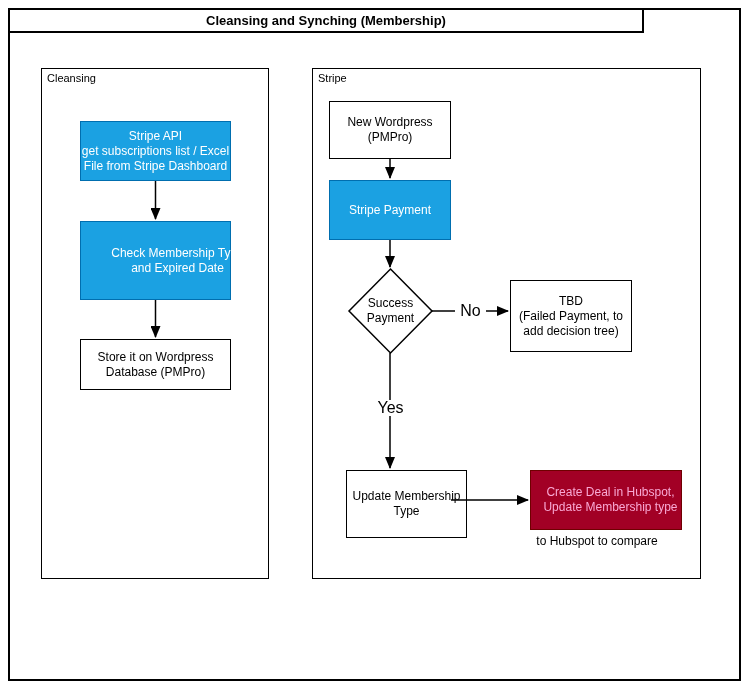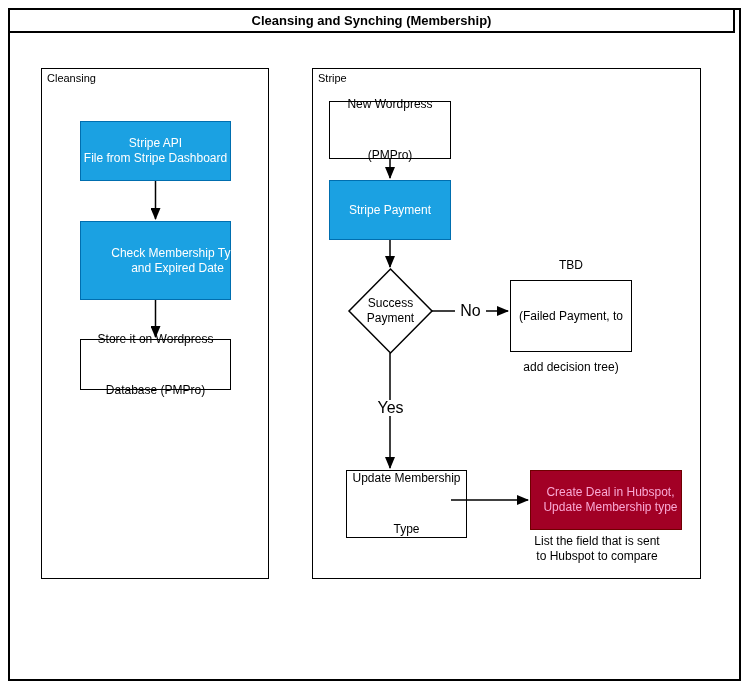--- a/index.html
+++ b/index.html
@@ -14,21 +14,21 @@
   }
   .abs { position: absolute; box-sizing: border-box; }
 
   .outer-border {
     left: 8px; top: 8px; width: 733px; height: 673px;
     border: 2px solid #000000;
     background: #ffffff;
     z-index: 0;
   }
   .title-bar {
-    left: 8px; top: 8px; width: 727px; height: 25px;
+    left: 8px; top: 8px; width: 636px; height: 25px;
     border: 2px solid #000000;
     display: flex; align-items: center; justify-content: center;
     font-size: 13px; font-weight: bold;
     z-index: 1;
   }
   .container-box {
     border: 1.5px solid #000000;
     background: #ffffff;
     z-index: 1;
   }
@@ -41,21 +41,20 @@
     display: flex; flex-direction: column;
     align-items: center; justify-content: center;
     text-align: center;
     font-size: 12px; line-height: 15px;
     white-space: nowrap;
     z-index: 2;
   }
   .node-white {
     background: #ffffff;
     border: 1.5px solid #000000;
-    gap: 36px;
   }
   .node-blue {
     background: var(--blue-fill, #1BA1E2);
     border: 1.5px solid var(--blue-stroke, #006EAF);
     color: #ffffff;
   }
   .node-red {
     background: var(--red-fill, #A20025);
     border: 1.5px solid var(--red-stroke, #6F0000);
     color: #f9a8d4;
@@ -98,20 +97,21 @@
   <div class="abs container-box" style="left:41px; top:68px; width:228px; height:511px;">
     <span class="container-label">Cleansing</span>
   </div>
 
   <div class="abs container-box" style="left:312px; top:68px; width:389px; height:511px;">
     <span class="container-label">Stripe</span>
   </div>
 
   <div class="abs node node-blue" style="left:80px; top:121px; width:151px; height:60px;">
     <div>Stripe API</div>
+    <div>get subscriptions list / Excel</div>
     <div>File from Stripe Dashboard</div>
   </div>
 
   <div class="abs node node-blue" style="left:80px; top:221px; width:151px; height:79px;padding-left:44px;">
     <div>Check Membership Type</div>
     <div>and Expired Date</div>
   </div>
 
   <div class="abs node node-white" style="left:80px; top:339px; width:151px; height:51px;">
     <div>Store it on Wordpress</div>
@@ -137,21 +137,20 @@
     <div>Update Membership</div>
     <div>Type</div>
   </div>
 
   <div class="abs node node-red" style="left:530px; top:470px; width:152px; height:60px;">
     <div>Create Deal in Hubspot,</div>
     <div>Update Membership type</div>
   </div>
 
   <div class="abs note-text" style="left:507px; top:534px; width:180px;">
-    <div>List the field that is sent</div>
     <div>to Hubspot to compare</div>
   </div>
 
   <svg id="flow-arrows" width="751" height="691" viewBox="0 0 751 691">
     <defs>
       <marker id="arrow" markerUnits="userSpaceOnUse" markerWidth="12" markerHeight="10" refX="11" refY="5" orient="auto">
         <path d="M0,0 L12,5 L0,10 Z" fill="#000000"></path>
       </marker>
     </defs>
 

